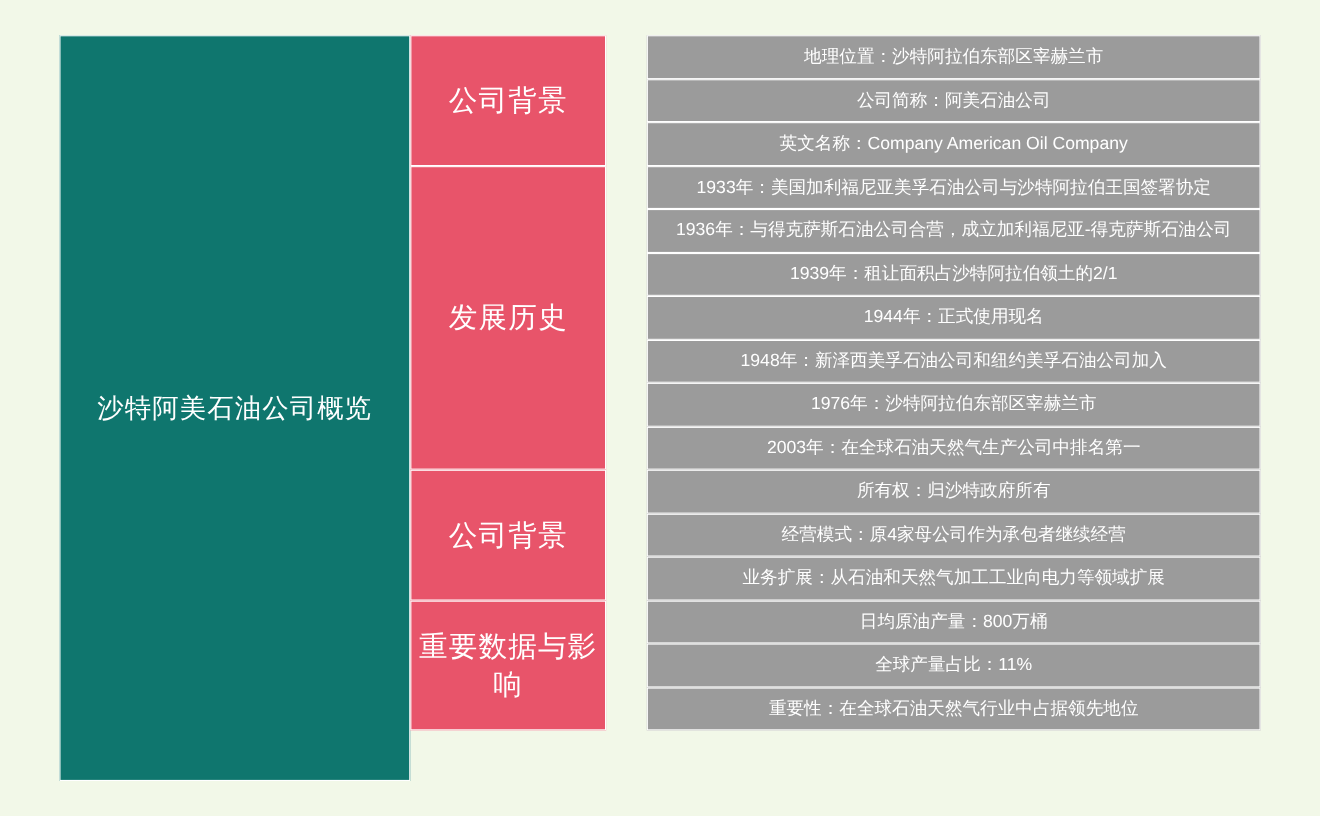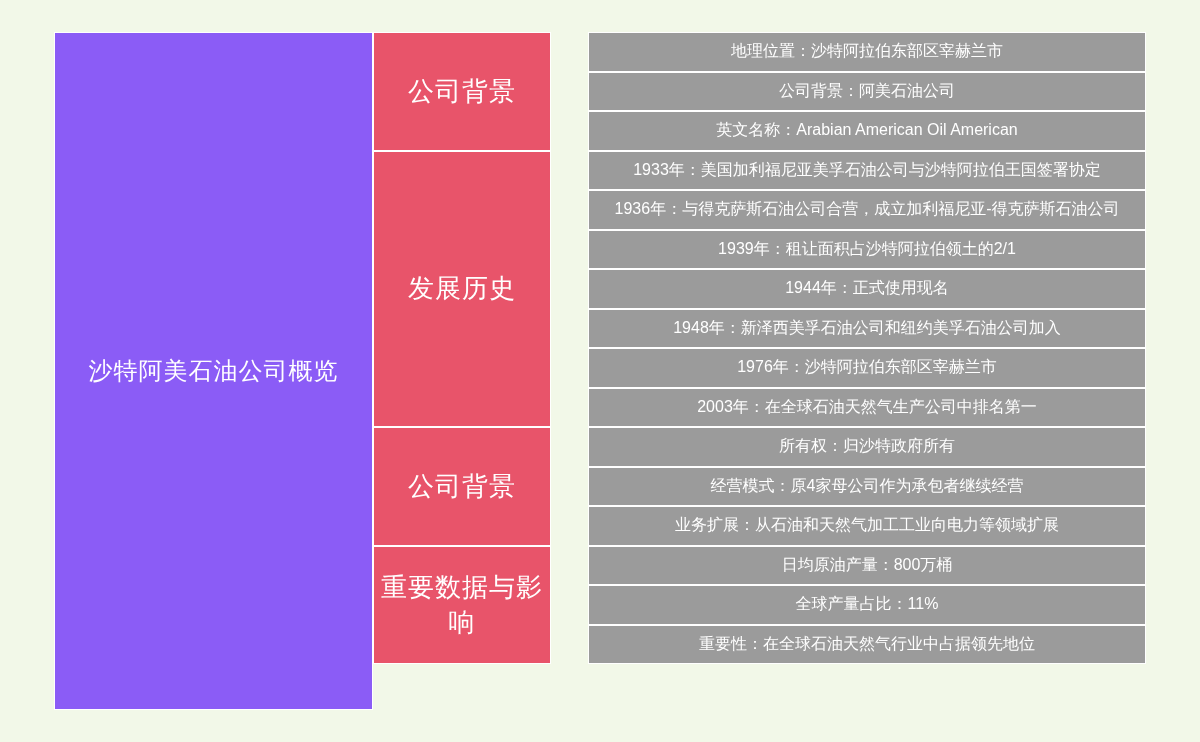--- a/index.html
+++ b/index.html
@@ -26,21 +26,21 @@
     width: 1092px;
     height: 678px;
     display: flex;
     flex-direction: row;
     align-items: stretch;
   }
   
   .root-cell {
     width: 319px;
     flex: 0 0 319px;
-    background: #8b5cf6;
+    background: #0f766e;
     color: #ffffff;
     display: flex;
     align-items: center;
     justify-content: center;
     text-align: center;
     font-size: 24px;
     letter-spacing: 1px;
     border: 1px solid #ffffff;
     box-sizing: border-box;
   }
@@ -99,22 +99,22 @@
     <div class="root-cell">
       <span>沙特阿美石油公司概览</span>
     </div>
 
     <div class="groups">
 
       <div class="group">
         <div class="group-label">公司背景</div>
         <div class="items">
           <div class="item">地理位置：沙特阿拉伯东部区宰赫兰市</div>
-          <div class="item">公司背景：阿美石油公司</div>
-          <div class="item">英文名称：Arabian American Oil American</div>
+          <div class="item">公司简称：阿美石油公司</div>
+          <div class="item">英文名称：Company American Oil Company</div>
         </div>
       </div>
 
       <div class="group">
         <div class="group-label">发展历史</div>
         <div class="items">
           <div class="item">1933年：美国加利福尼亚美孚石油公司与沙特阿拉伯王国签署协定</div>
           <div class="item">1936年：与得克萨斯石油公司合营，成立加利福尼亚-得克萨斯石油公司</div>
           <div class="item">1939年：租让面积占沙特阿拉伯领土的2/1</div>
           <div class="item">1944年：正式使用现名</div>

